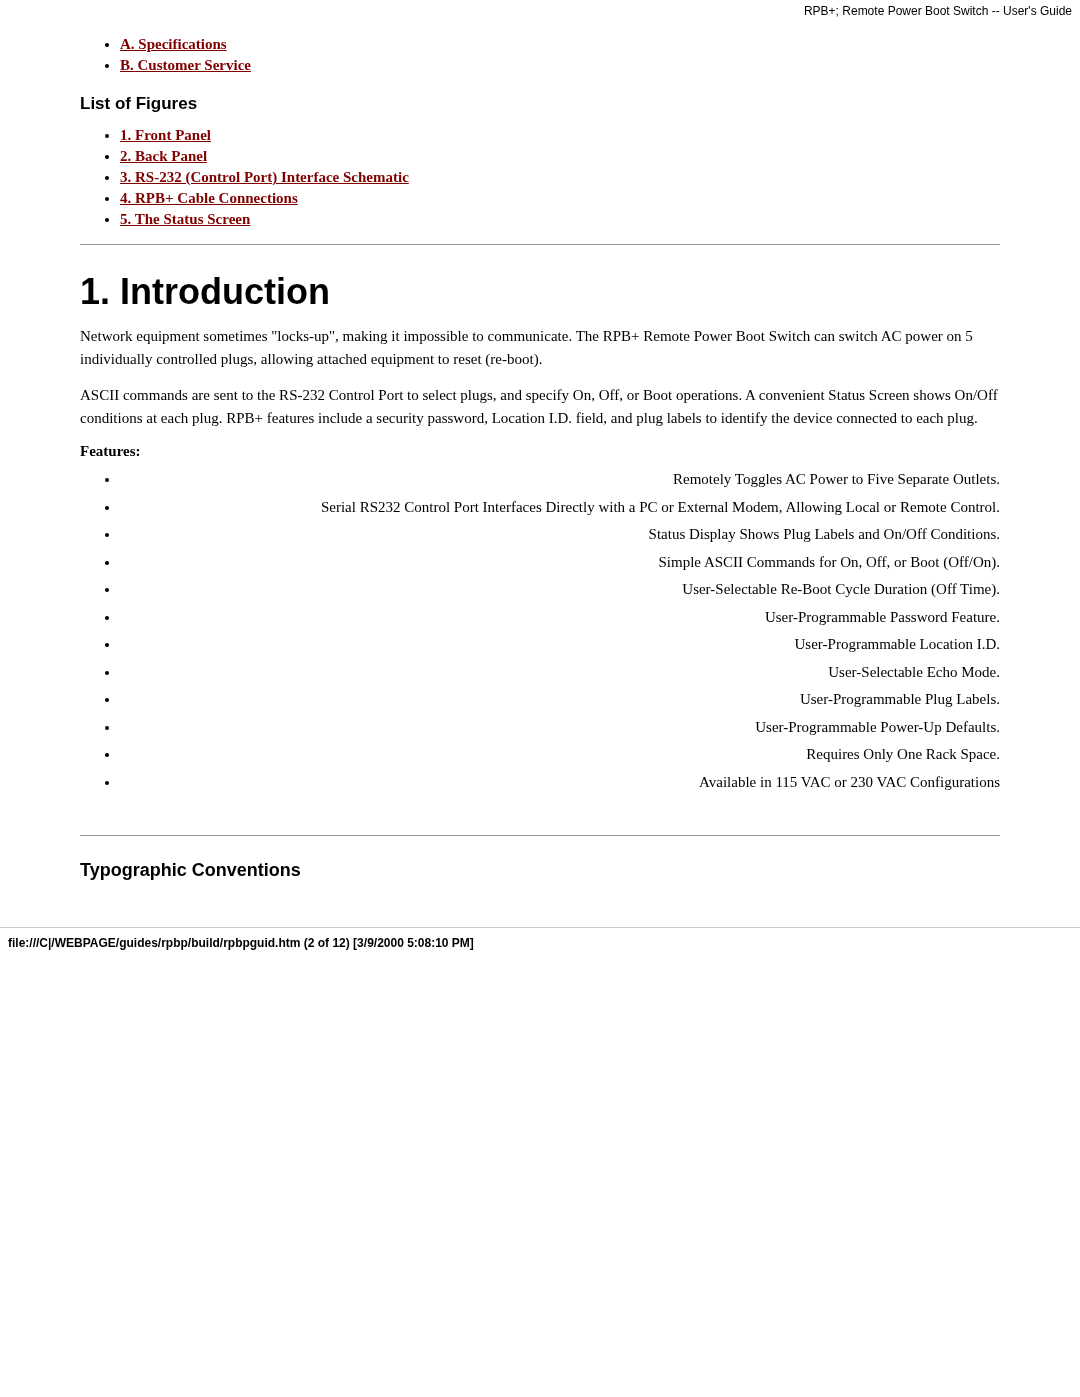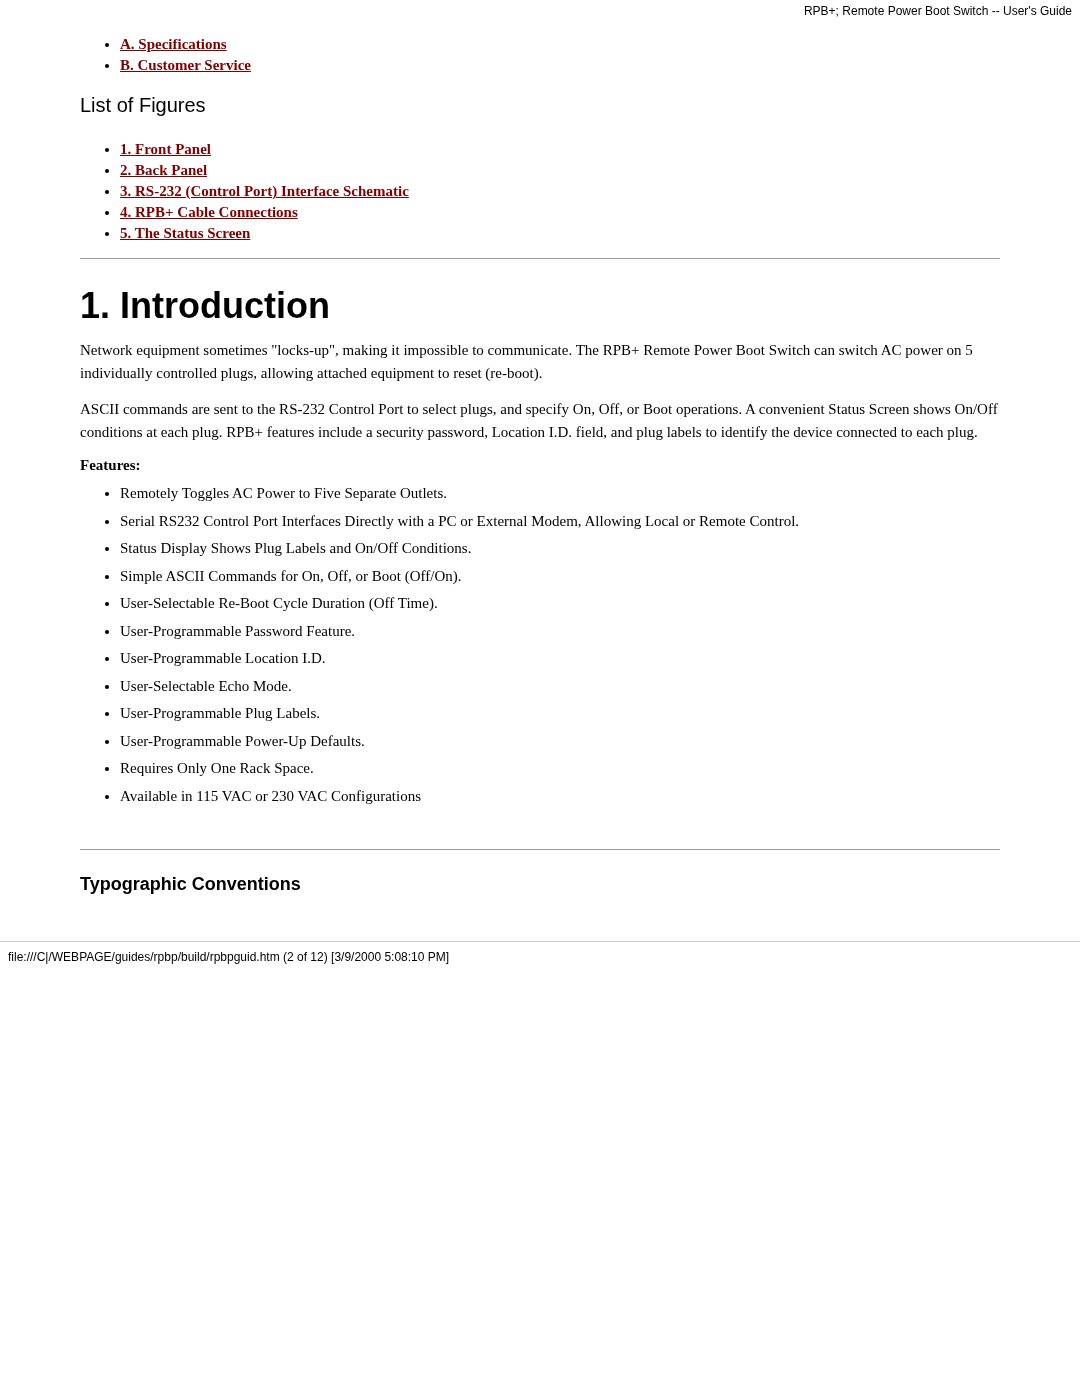--- a/index.html
+++ b/index.html
@@ -44,24 +44,24 @@
       margin-bottom: 4px;
       font-size: 15px;
     }
 
     .toc-list a {
       color: #800000;
       text-decoration: underline;
     }
 
     .section-heading {
-      font-size: 20px;
-      font-weight: normal;
+      font-size: 17px;
+      font-weight: bold;
       font-family: Arial, Helvetica, sans-serif;
-      margin-bottom: 24px;
+      margin-bottom: 13px;
       margin-top: 20px;
     }
 
     hr {
       border: none;
       border-top: 1px solid #999;
       margin: 16px 0;
     }
 
     .intro-section {
@@ -90,40 +90,42 @@
     .features-list {
       list-style: disc;
       padding-left: 40px;
       margin-bottom: 16px;
     }
 
     .features-list li {
       font-size: 15px;
       margin-bottom: 5px;
       line-height: 1.5;
+      text-align: right;
     }
 
     .typographic-section {
       padding-top: 8px;
     }
 
     .typographic-heading {
       font-size: 18px;
       font-weight: bold;
       font-family: Arial, Helvetica, sans-serif;
       margin-bottom: 6px;
     }
 
     .browser-footer {
       font-family: Arial, sans-serif;
       font-size: 12px;
       color: #000;
       padding: 8px 8px;
       margin-top: 20px;
       border-top: 1px solid #ccc;
+      font-weight: bold;
     }
   </style>
 </head>
 <body>
 
 <div class="browser-header">
   <span>RPB+; Remote Power Boot Switch -- User's Guide</span>
 </div>
 
 <div class="page-wrapper">

